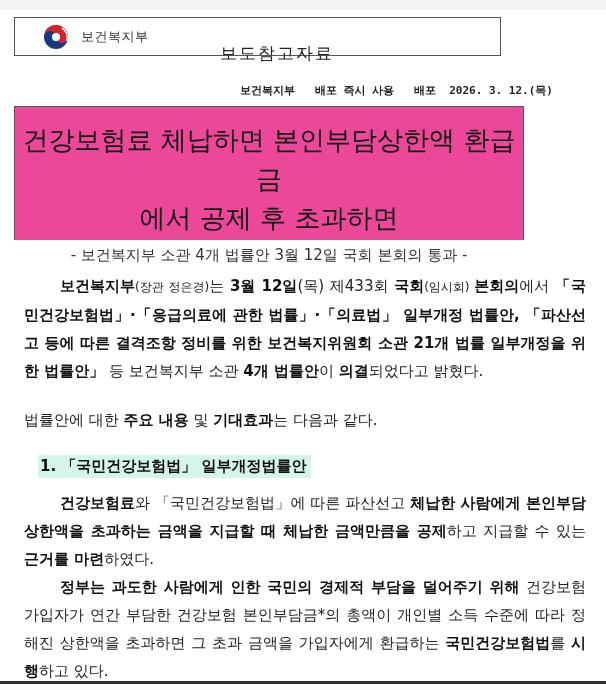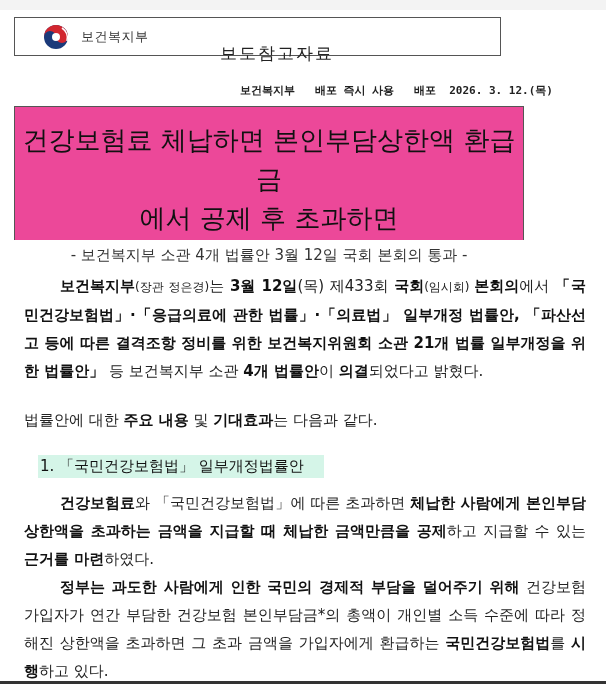--- a/index.html
+++ b/index.html
@@ -36,22 +36,22 @@
   }
   .subtitle { margin-top: 8px; font-size: 15px; color: #333; }
   .p {
     position: absolute; left: 24px; width: 562px; font-size: 15px; line-height: 28px; color: #222;
     text-align: justify;
   }
   .p b { font-weight: bold; color: #111; }
   .small { font-size: 12px; }
   .indent { display: inline-block; width: 36px; }
   .section-title {
-    position: absolute; left: 38px; top: 455px; font-size: 15px; font-weight: normal;
-    background: #d5f5e8; padding: 2px 20px 2px 2px; color: #111;
+    position: absolute; left: 38px; top: 455px; font-size: 15px; font-weight: bold;
+    background: #d5f5e8; padding: 2px 4px 2px 2px; color: #111;
   }
   .bottom-line { position: absolute; left: 0; top: 681px; width: 606px; height: 3px; background: #333; }
 </style>
 </head>
 <body>
 
 <div class="topbar"></div>
 
 <div class="header-box">
   <svg class="logo" viewBox="0 0 26 26">
@@ -78,20 +78,20 @@
   <span class="indent"></span><b>보건복지부</b><span class="small">(장관 정은경)</span><span>는 </span><b>3월 12일</b><span>(목) 제433회 </span><b>국회</b><span class="small">(임시회) </span><b>본회의</b><span>에서 </span><b>「국민건강보험법」·「응급의료에 관한 법률」·「의료법」 일부개정 법률안, 「파산선고 등에 따른 결격조항 정비를 위한 보건복지위원회 소관 21개 법률 일부개정을 위한 법률안」</b><span> 등 보건복지부 소관 </span><b>4개 법률안</b><span>이 </span><b>의결</b><span>되었다고 밝혔다.</span>
 </div>
 
 <div class="p" style="top:406px;">
   <span>법률안에 대한 </span><b>주요 내용</b><span> 및 </span><b>기대효과</b><span>는 다음과 같다.</span>
 </div>
 
 <div class="section-title">1. 「국민건강보험법」 일부개정법률안</div>
 
 <div class="p" style="top:489px;">
-  <span class="indent"></span><b>건강보험료</b><span>와 「국민건강보험법」에 따른 초과하면 </span><b>체납한 사람에게 본인부담상한액을 초과하는 금액을 지급할 때 체납한 금액만큼을 공제</b><span>하고 지급할 수 있는 </span><b>근거를 마련</b><span>하였다.</span>
+  <span class="indent"></span><b>건강보험료</b><span>와 「국민건강보험법」에 따른 파산선고 </span><b>체납한 사람에게 본인부담상한액을 초과하는 금액을 지급할 때 체납한 금액만큼을 공제</b><span>하고 지급할 수 있는 </span><b>근거를 마련</b><span>하였다.</span>
 </div>
 
 <div class="p" style="top:573px;">
   <span class="indent"></span><b>정부는 과도한 사람에게 인한 국민의 경제적 부담을 덜어주기 위해</b><span> 건강보험 가입자가 연간 부담한 건강보험 본인부담금*의 총액이 개인별 소득 수준에 따라 정해진 상한액을 초과하면 그 초과 금액을 가입자에게 환급하는 </span><b>국민건강보험법</b><span>를 </span><b>시행</b><span>하고 있다.</span>
 </div>
 
 <div class="bottom-line"></div>
 
 </body></html>

